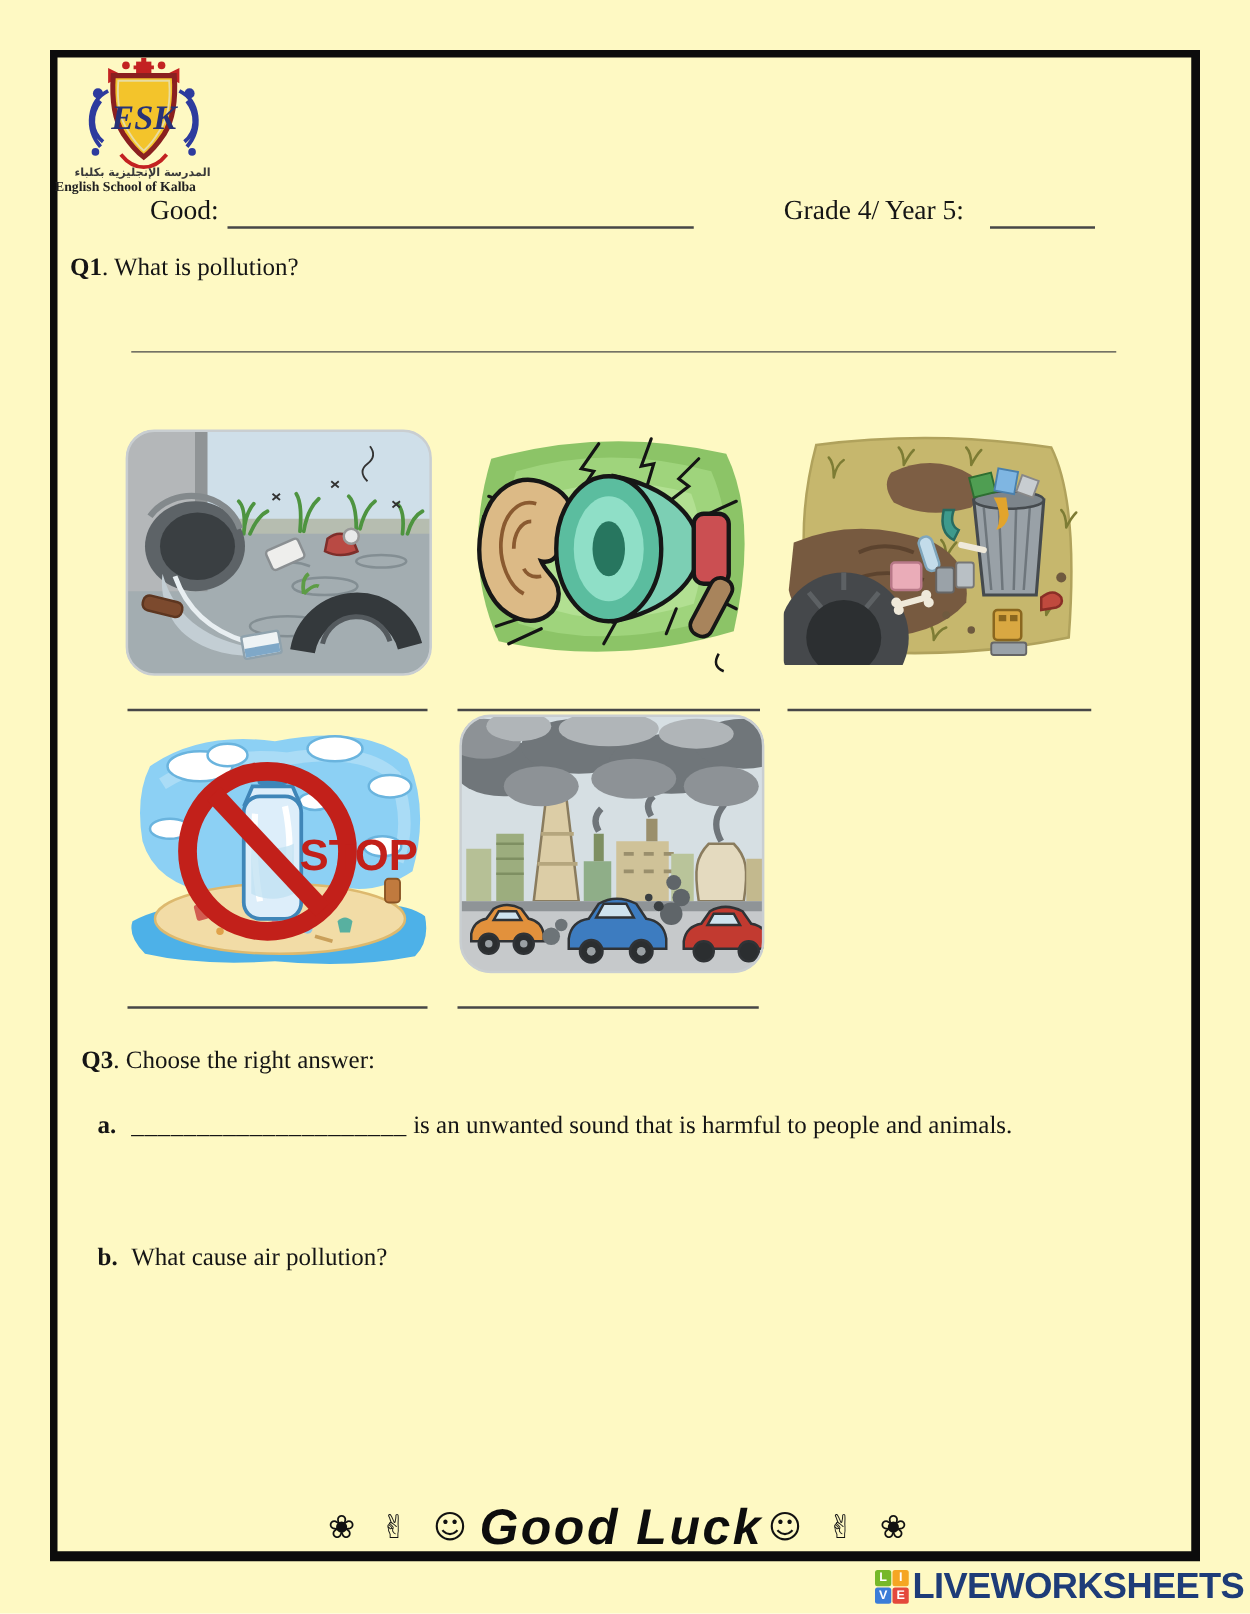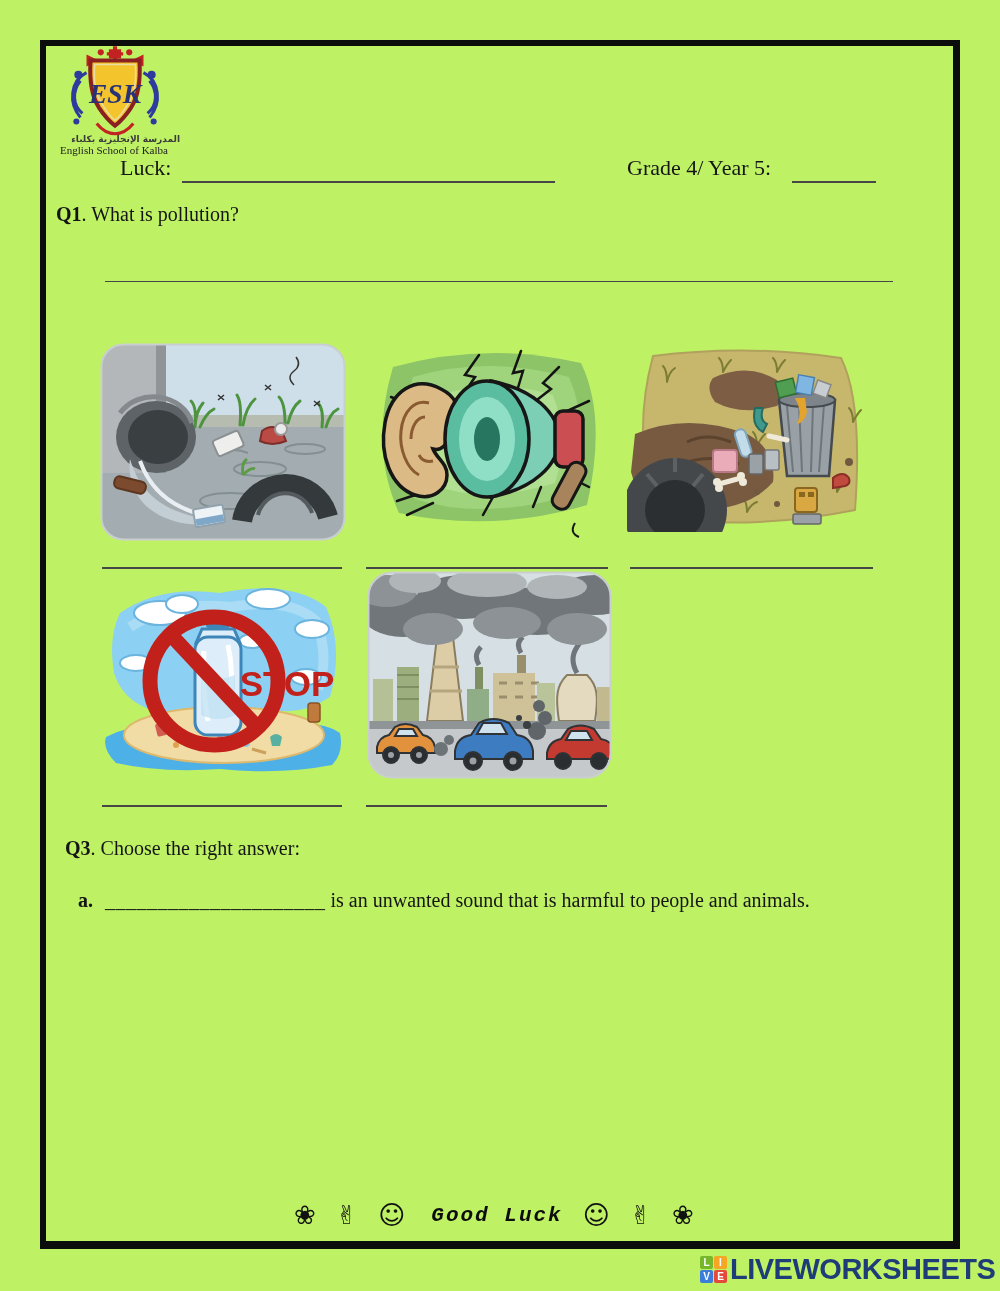--- a/index.html
+++ b/index.html
@@ -1,37 +1,37 @@
 <!DOCTYPE html>
 <html><head>
 <meta charset="utf-8">
 <style>
   html,body{margin:0;padding:0;background:#fff;}
-  .sheet{position:relative;width:1000px;height:1291px;background:#bef264;overflow:hidden;
+  .sheet{position:relative;width:1000px;height:1291px;background:#fef9c3;overflow:hidden;
          font-family:"Liberation Serif",serif;color:#151515;}
   .frame{position:absolute;left:40px;top:40px;width:907px;height:1195px;
          border:6px solid #0c0c0c;border-bottom-width:8px;border-right-width:7px;}
   .abs{position:absolute;}
   .b{font-weight:bold;}
   .title{left:175px;top:66px;width:770px;text-align:center;font-weight:bold;
          font-size:28px;line-height:33px;letter-spacing:.5px;color:#0e0e0e;
          transform:scale(.97,1.14);transform-origin:center top;}
   .label{font-size:22px;}
   .hline{border-top:2px solid #474747;height:0;}
   .qhead,.qrow,.opts{font-size:20px;white-space:pre;}
   .qletter{display:inline-block;width:27px;font-weight:bold;}
   .blank{letter-spacing:.5px;font-style:italic;}
-  .crest-text-ar{left:48px;top:134px;width:132px;text-align:right;font-size:9px;
+  .crest-text-ar{left:48px;top:134px;width:132px;text-align:center;font-size:9px;
                  font-weight:bold;color:#3a3a3a;font-family:"DejaVu Sans",sans-serif;}
-  .crest-text-en{left:44px;top:144px;width:140px;text-align:center;font-size:11px;
-                 font-weight:normal;color:#222;}
+  .crest-text-en{left:44px;top:144px;width:140px;font-size:11px;
+                 font-weight:bold;color:#222;}
   .footer{left:40px;top:1200px;width:914px;text-align:center;}
   .sym{font-family:"DejaVu Sans",sans-serif;font-size:26px;color:#111;letter-spacing:6px;vertical-align:middle;}
-  .gl{font-family:Liberation Mono, monospace;font-style:italic;font-weight:bold;
-      font-size:21px;color:#0d0d0d;margin:0 16px;vertical-align:middle;letter-spacing:2px;}
+  .gl{font-family:Liberation Sans, sans-serif;font-style:italic;font-weight:bold;
+      font-size:40px;color:#0d0d0d;margin:0 0;vertical-align:middle;letter-spacing:2px;}
   .brand{left:700px;top:1253px;display:flex;align-items:center;gap:3px;}
   .brand-grid{display:grid;grid-template-columns:13px 13px;grid-template-rows:13px 13px;gap:1px;}
   .sq{display:flex;align-items:center;justify-content:center;color:#fff;
       font-family:"Liberation Sans",sans-serif;font-weight:bold;font-size:10px;border-radius:2px;}
   .brand-text{font-family:"Liberation Sans",sans-serif;font-weight:bold;font-size:29px;
               color:#1e3c78;letter-spacing:-.5px;}
   figure{margin:0;}
 </style>
 </head>
 <body>
@@ -64,21 +64,21 @@
     <text x="58" y="56" text-anchor="middle" font-family="Liberation Serif, serif" font-style="italic" font-weight="bold" font-size="27" fill="#273277">ESK</text>
   </svg>
   <div class="abs crest-text-ar">المدرسة الإنجليزية بكلباء</div>
   <div class="abs crest-text-en">English School of Kalba</div>
 
   <div class="abs title">
     <div></div>
     <div></div>
   </div>
 
-  <span class="abs label" style="left:120px;top:155px">Luck:</span>
+  <span class="abs label" style="left:120px;top:155px">Good:</span>
   <div class="abs hline" style="left:182px;top:181px;width:373px"></div>
   <span class="abs label" style="left:627px;top:155px">Grade 4/ Year 5:</span>
   <div class="abs hline" style="left:792px;top:181px;width:84px"></div>
 
   <div class="abs qhead" style="left:56px;top:203px"><span class="b">Q1</span><span>. What is pollution?</span></div>
   <div class="abs hline" style="left:105px;top:281px;width:788px;border-top-width:1.5px"></div>
 
 
   <figure class="abs" style="left:100px;top:343px">
     <svg viewBox="0 0 246 198" width="246" height="198">
@@ -339,20 +339,21 @@
     </svg>
   </figure>
 
   <div class="abs hline" style="left:102px;top:805px;width:240px"></div>
   <div class="abs hline" style="left:366px;top:805px;width:241px"></div>
 
   <div class="abs qhead" style="left:65px;top:837px"><span class="b">Q3</span><span>. Choose the right answer:</span></div>
 
   <div class="abs qrow" style="left:78px;top:889px"><span class="qletter">a.</span><span class="blank">_____________________</span><span> is an unwanted sound that is harmful to people and animals.</span></div>
 
+  <div class="abs qrow" style="left:78px;top:995px"><span class="qletter">b.</span><span>What cause air pollution?</span></div>
 
 
   <div class="abs footer">
     <span class="sym">❀ ✌ ☺</span>
     <span class="gl">Good Luck</span>
     <span class="sym">☺ ✌ ❀</span>
   </div>
 
   <div class="abs brand">
     <div class="brand-grid">

